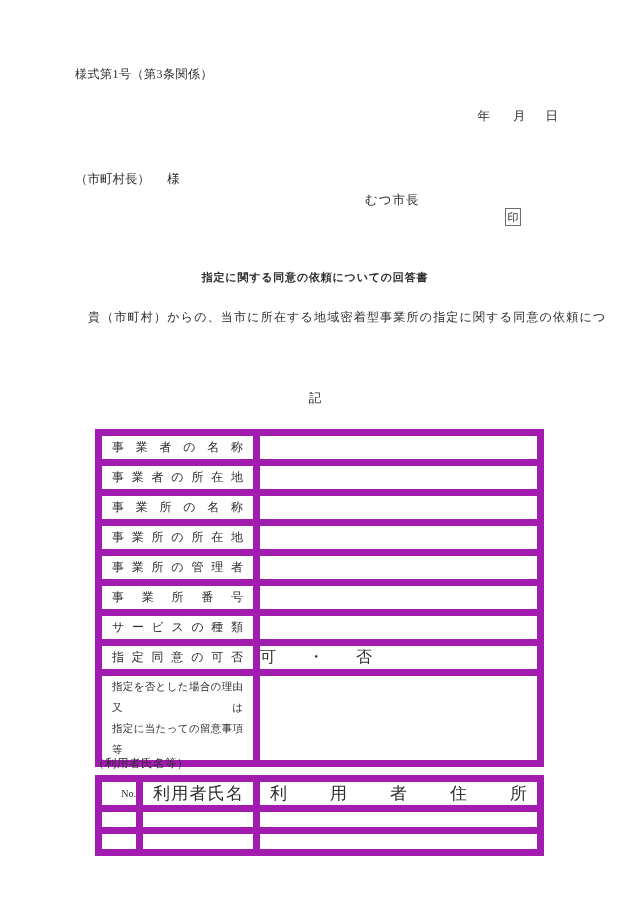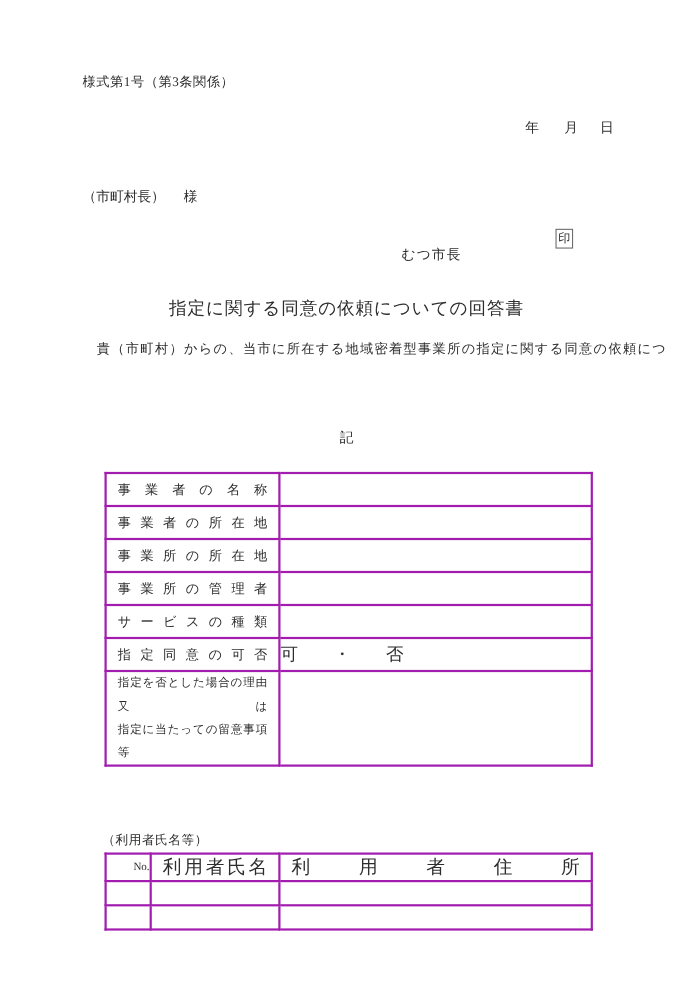--- a/index.html
+++ b/index.html
@@ -15,39 +15,39 @@
 
   .form-number { position:absolute; left:75px; top:66px; font-size:12px; letter-spacing:0.5px; }
 
   .date-line { position:absolute; top:108px; right:72px; font-size:12.5px; display:flex; }
   .date-line .gap1 { margin-left:23px; }
   .date-line .gap2 { margin-left:20px; }
 
   .addressee { position:absolute; left:75px; top:171px; font-size:12.5px; }
   .addressee .honorific { margin-left:14px; }
 
-  .sender { position:absolute; left:365px; top:223px; font-size:12.5px; letter-spacing:1px; }
+  .sender { position:absolute; left:365px; top:192px; font-size:12.5px; letter-spacing:1px; }
 
   .seal-box {
     position:absolute; left:505px; top:208px;
     width:16px; height:18px;
     border:1px solid #6d6d6d;
     font-size:11px; line-height:16px; text-align:center;
   }
 
-  .doc-title { position:absolute; left:0; top:270px; width:630px; text-align:center; font-size:16px; letter-spacing:0.8px; }
+  .doc-title { position:absolute; left:0; top:270px; width:630px; text-align:center; font-size:11px; letter-spacing:0.8px;font-weight:bold; }
 
   .body-text { position:absolute; left:75px; top:306px; width:490px; font-size:12px; line-height:23px; letter-spacing:1.2px; }
   .body-text .line1 { text-indent:13px; white-space:nowrap; }
   .body-text .line2 { white-space:nowrap; }
 
   .ki { position:absolute; left:0; top:390px; width:630px; text-align:center; font-size:12.5px; }
 
   table { border-collapse:collapse; }
-  td { border:2px solid #a21caf; vertical-align:middle; }
+  td { border:7px solid #a21caf; vertical-align:middle; }
 
   .main-table { position:absolute; left:95px; top:429px; width:442px; table-layout:fixed; }
   .main-table td.lbl { width:158px; padding:0 10px; font-size:12px; }
   .main-table td.val { width:284px; }
   .main-table tr { height:30px; }
   .main-table tr.tall { height:61px; }
   .just { text-align:justify; text-align-last:justify; }
   .consent-value { text-align:left; font-size:16px; letter-spacing:8px; }
   .small-lbl { font-size:10.5px; line-height:21px; }
 
@@ -100,27 +100,39 @@
       <td class="val"></td>
     </tr>
     <tr>
       <td class="lbl">
             <div class="just">事業者の所在地</div>
           </td>
       <td class="val"></td>
     </tr>
     <tr>
       <td class="lbl">
+            <div class="just">事業所の名称</div>
+          </td>
+      <td class="val"></td>
+    </tr>
+    <tr>
+      <td class="lbl">
             <div class="just">事業所の所在地</div>
           </td>
       <td class="val"></td>
     </tr>
     <tr>
       <td class="lbl">
             <div class="just">事業所の管理者</div>
+          </td>
+      <td class="val"></td>
+    </tr>
+    <tr>
+      <td class="lbl">
+            <div class="just">事業所番号</div>
           </td>
       <td class="val"></td>
     </tr>
     <tr>
       <td class="lbl">
             <div class="just">サービスの種類</div>
           </td>
       <td class="val"></td>
     </tr>
     <tr>

